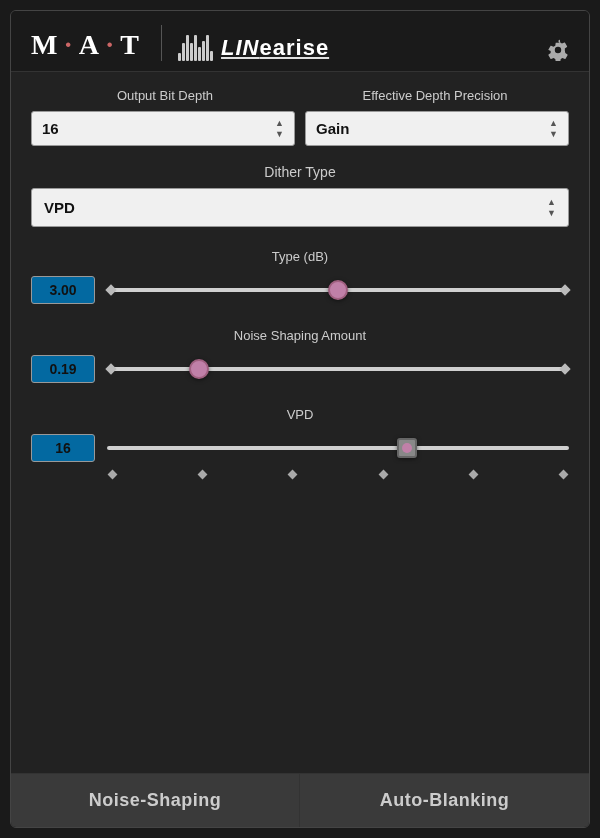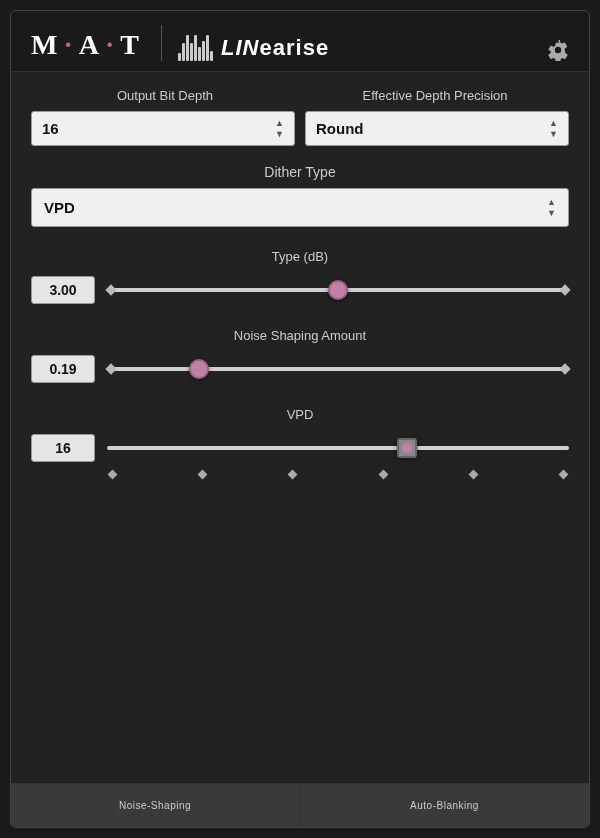--- a/index.html
+++ b/index.html
@@ -51,20 +51,21 @@
     .divider-line {
       width: 1px;
       height: 36px;
       background: #555;
     }
 
     .linearise-section {
       display: flex;
       align-items: center;
       gap: 8px;
+      text-decoration: underline;
     }
 
     .waveform-icon {
       display: flex;
       align-items: flex-end;
       gap: 1px;
       height: 26px;
     }
 
     .waveform-bar {
@@ -182,21 +183,21 @@
 
     .slider-row {
       display: flex;
       align-items: center;
       gap: 12px;
     }
 
     .value-box {
       width: 64px;
       min-width: 64px;
-      background: #e5e5e5;
+      background: #0369a1;
       color: #111;
       border: 1px solid #999;
       border-radius: 3px;
       padding: 5px 8px;
       font-size: 14px;
       font-weight: bold;
       text-align: center;
     }
 
     .slider-track-container {
@@ -283,24 +284,24 @@
       margin-top: auto;
       border-top: 1px solid #333;
     }
 
     .bottom-btn {
       background: #3a3a3a;
       color: #cccccc;
       border: none;
       border-right: 1px solid #333;
       padding: 16px 1px;
-      font-size: 10px;
+      font-size: 18px;
       cursor: pointer;
       text-align: center;
-      font-weight: normal;
+      font-weight: bold;
       letter-spacing: 0.5px;
     }
 
     .bottom-btn:last-child {
       border-right: none;
     }
   </style>
 </head>
 <body>
 
@@ -344,21 +345,21 @@
 
     <div class="two-col-selects">
       <div class="select-box">
         <span>16</span>
         <div class="select-arrows">
           <span>▲</span>
           <span>▼</span>
         </div>
       </div>
       <div class="select-box">
-        <span>Round</span>
+        <span>Gain</span>
         <div class="select-arrows">
           <span>▲</span>
           <span>▼</span>
         </div>
       </div>
     </div>
 
     <div class="section-label">Dither Type</div>
 
     <div class="full-select-box">

